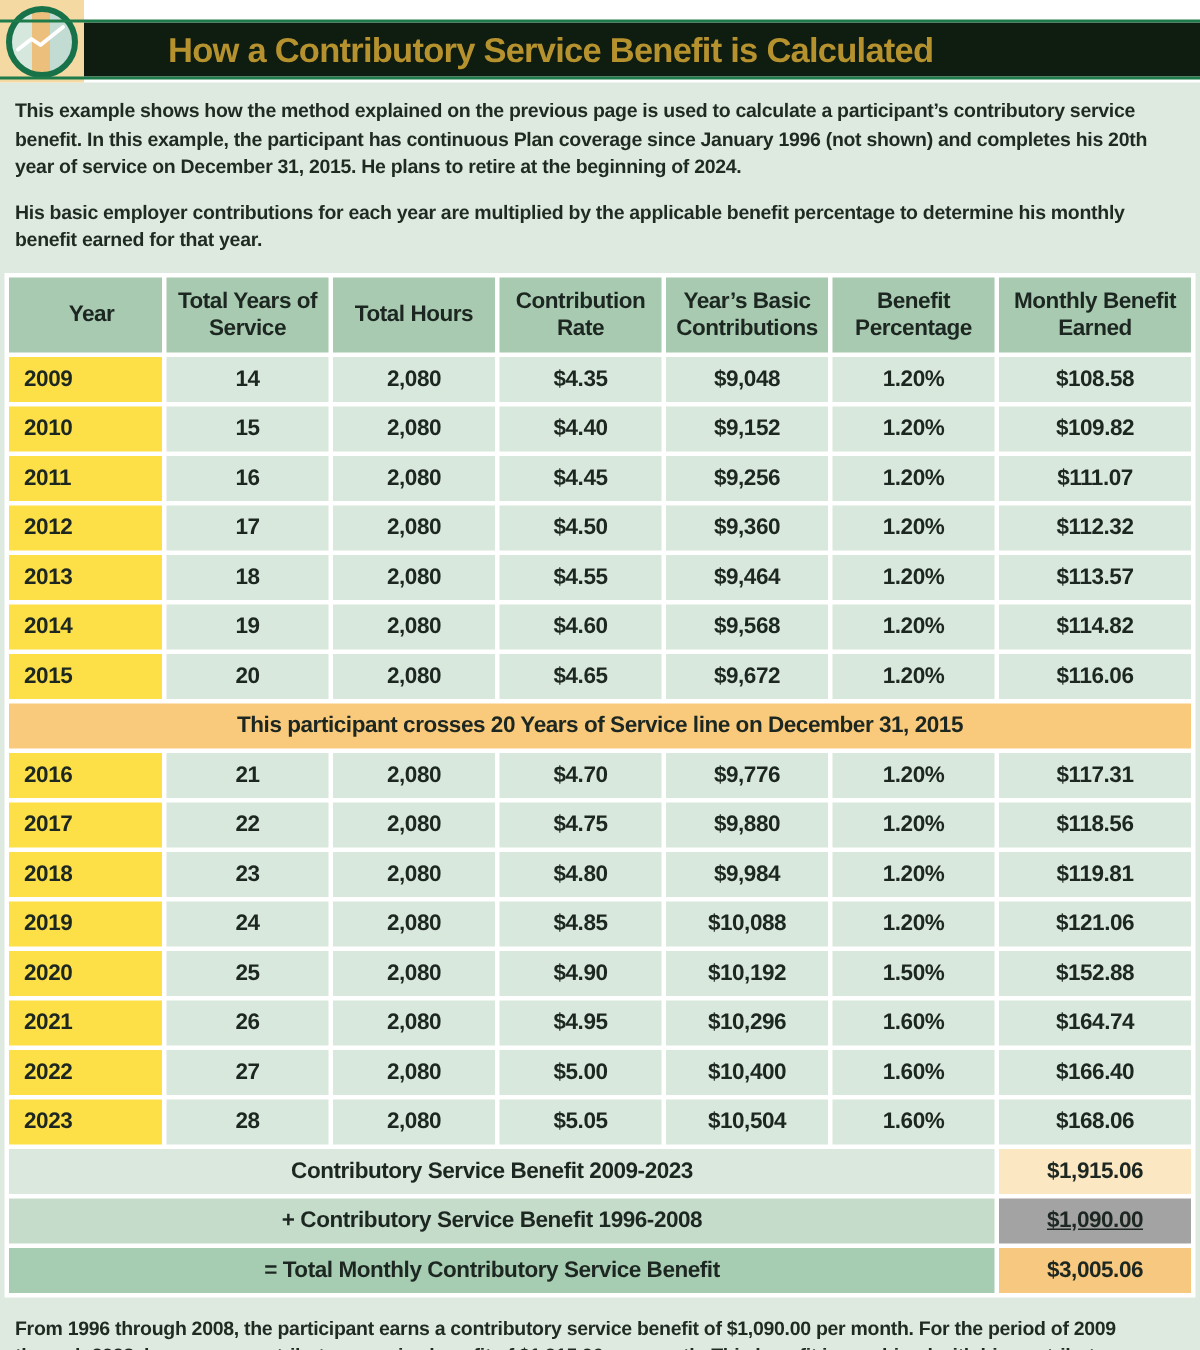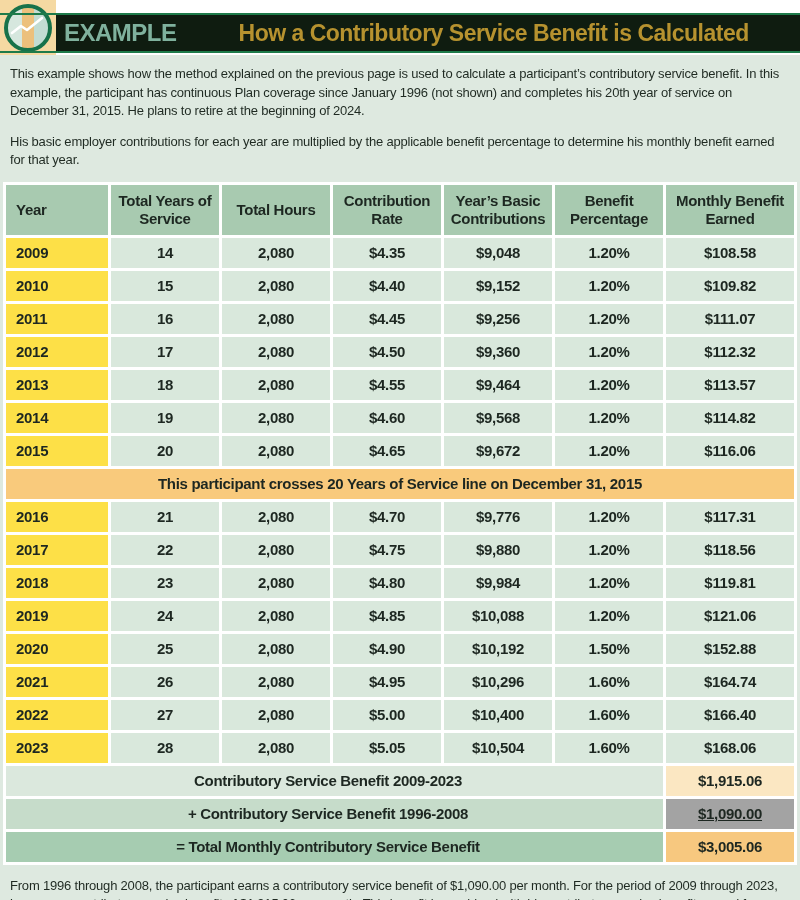--- a/index.html
+++ b/index.html
@@ -40,39 +40,39 @@
   .title{
     color:#b6922f;font-size:23px;font-weight:bold;letter-spacing:-0.5px;
     white-space:nowrap;
     margin-left:48px;
   }
 
   
   .intro{padding:10px 12px 0 10px;}
   .intro p,.footer-note{
     margin:0 0 12px 0;
-    font-size:13px;font-weight:normal;letter-spacing:-0.2px;
+    font-size:13px;font-weight:bold;letter-spacing:-0.2px;
     line-height:18.5px;color:#1f2a22;
   }
 
   
   table.benefit-table{
     margin:10px 0 0 3px;
     width:794px;
     border-collapse:separate;border-spacing:3px;
     background:#ffffff;
     table-layout:fixed;
   }
   .benefit-table th{
     background:#a8cab0;height:50px;
     font-size:15px;font-weight:bold;color:#1d2721;
     text-align:center;vertical-align:middle;line-height:1.15;
     letter-spacing:-0.3px;padding:0 2px;
   }
-  .benefit-table th.col-year{text-align:left;padding-left:10px;}
+  .benefit-table th.col-year{text-align:center;padding-left:10px;}
   .benefit-table td{
     background:#d9e8dc;height:28px;
     font-size:15px;font-weight:bold;color:#1d2721;
     text-align:center;vertical-align:middle;
     letter-spacing:-0.3px;
   }
   .benefit-table td.year-cell{
     background:#fde047;text-align:left;padding-left:10px;
   }
   .benefit-table td.milestone{
@@ -89,21 +89,20 @@
   .footer-note{margin:12px 10px 0 10px;}
 </style>
 </head>
 <body>
 
 <div class="page">
 
   <header class="hdr">
     <div class="hdr-line-top"></div>
     <div class="hdr-bar">
-      <span class="badge">EXAMPLE</span>
       <span class="title">How a Contributory Service Benefit is Calculated</span>
     </div>
     <div class="hdr-line-bottom"></div>
     <div class="icon-box">
       <div class="icon-circle">
         <svg viewBox="0 0 40 40" aria-hidden="true">
           <polyline points="4,25 13,18 19,22 34,10" fill="none" stroke="#ffffff" stroke-width="2.6" stroke-linecap="round" stroke-linejoin="round"></polyline>
         </svg>
       </div>
     </div>

